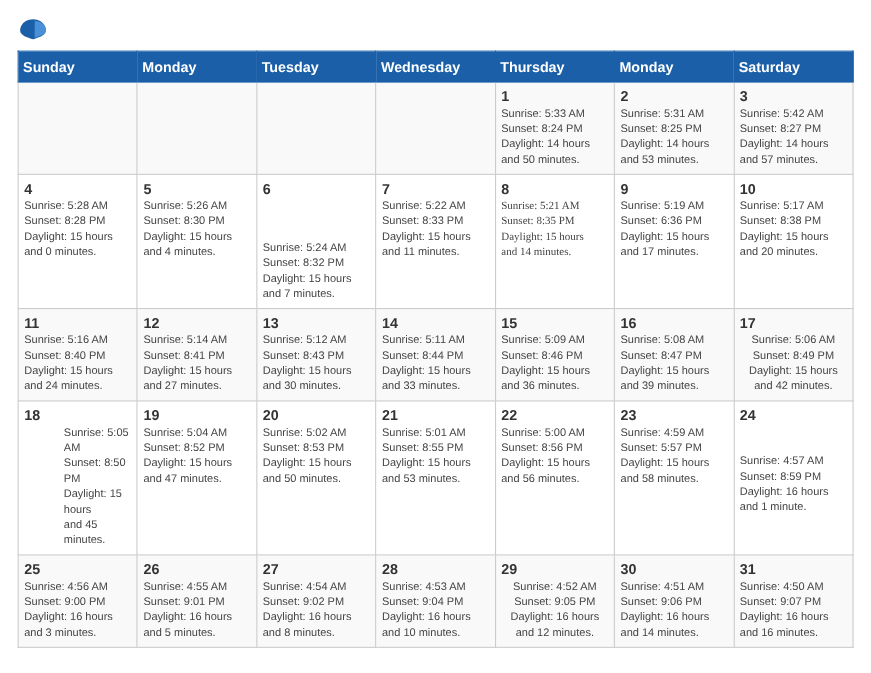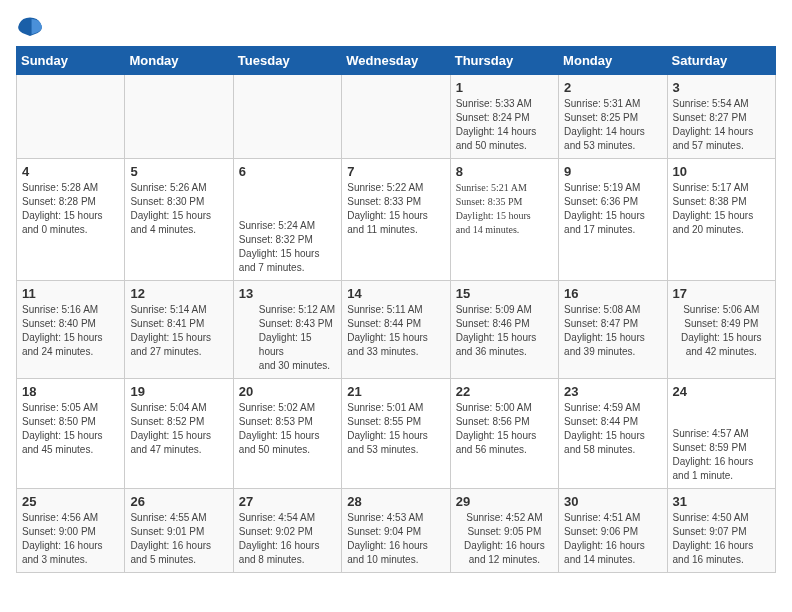--- a/index.html
+++ b/index.html
@@ -138,21 +138,21 @@
         </td>
         <td>
           <span class="day-number">2</span>
           <div class="day-info" style="white-space: pre-line;">Sunrise: 5:31 AM
 Sunset: 8:25 PM
 Daylight: 14 hours
 and 53 minutes.</div>
         </td>
         <td>
           <span class="day-number">3</span>
-          <div class="day-info" style="white-space: pre-line;">Sunrise: 5:54 AM
+          <div class="day-info" style="white-space: pre-line;">Sunrise: 5:42 AM
 Sunset: 8:27 PM
 Daylight: 14 hours
 and 57 minutes.</div>
         </td>
       </tr>
       <tr>
         <td>
           <span class="day-number">4</span>
           <div class="day-info" style="white-space: pre-line;">Sunrise: 5:28 AM
 Sunset: 8:28 PM
@@ -212,21 +212,21 @@
         </td>
         <td>
           <span class="day-number">12</span>
           <div class="day-info" style="white-space: pre-line;">Sunrise: 5:14 AM
 Sunset: 8:41 PM
 Daylight: 15 hours
 and 27 minutes.</div>
         </td>
         <td>
           <span class="day-number">13</span>
-          <div class="day-info" style="white-space: pre-line; margin-left: 20px;">Sunrise: 5:12 AM
+          <div class="day-info" style="white-space: pre-line;">Sunrise: 5:12 AM
 Sunset: 8:43 PM
 Daylight: 15 hours
 and 30 minutes.</div>
         </td>
         <td>
           <span class="day-number">14</span>
           <div class="day-info" style="white-space: pre-line;">Sunrise: 5:11 AM
 Sunset: 8:44 PM
 Daylight: 15 hours
 and 33 minutes.</div>
@@ -249,21 +249,21 @@
           <span class="day-number">17</span>
           <div class="day-info" style="white-space: pre-line; text-align: center;">Sunrise: 5:06 AM
 Sunset: 8:49 PM
 Daylight: 15 hours
 and 42 minutes.</div>
         </td>
       </tr>
       <tr>
         <td>
           <span class="day-number">18</span>
-          <div class="day-info" style="white-space: pre-line;">Sunrise: 5:05 AM
+          <div class="day-info" style="white-space: pre-line; margin-left: 36px;">Sunrise: 5:05 AM
 Sunset: 8:50 PM
 Daylight: 15 hours
 and 45 minutes.</div>
         </td>
         <td>
           <span class="day-number">19</span>
           <div class="day-info" style="white-space: pre-line;">Sunrise: 5:04 AM
 Sunset: 8:52 PM
 Daylight: 15 hours
 and 47 minutes.</div>
@@ -285,21 +285,21 @@
         <td>
           <span class="day-number">22</span>
           <div class="day-info" style="white-space: pre-line;">Sunrise: 5:00 AM
 Sunset: 8:56 PM
 Daylight: 15 hours
 and 56 minutes.</div>
         </td>
         <td>
           <span class="day-number">23</span>
           <div class="day-info" style="white-space: pre-line;">Sunrise: 4:59 AM
-Sunset: 8:44 PM
+Sunset: 5:57 PM
 Daylight: 15 hours
 and 58 minutes.</div>
         </td>
         <td>
           <span class="day-number">24</span>
           <div class="day-info" style="white-space: pre-line; margin-top: 28px;">Sunrise: 4:57 AM
 Sunset: 8:59 PM
 Daylight: 16 hours
 and 1 minute.</div>
         </td>

